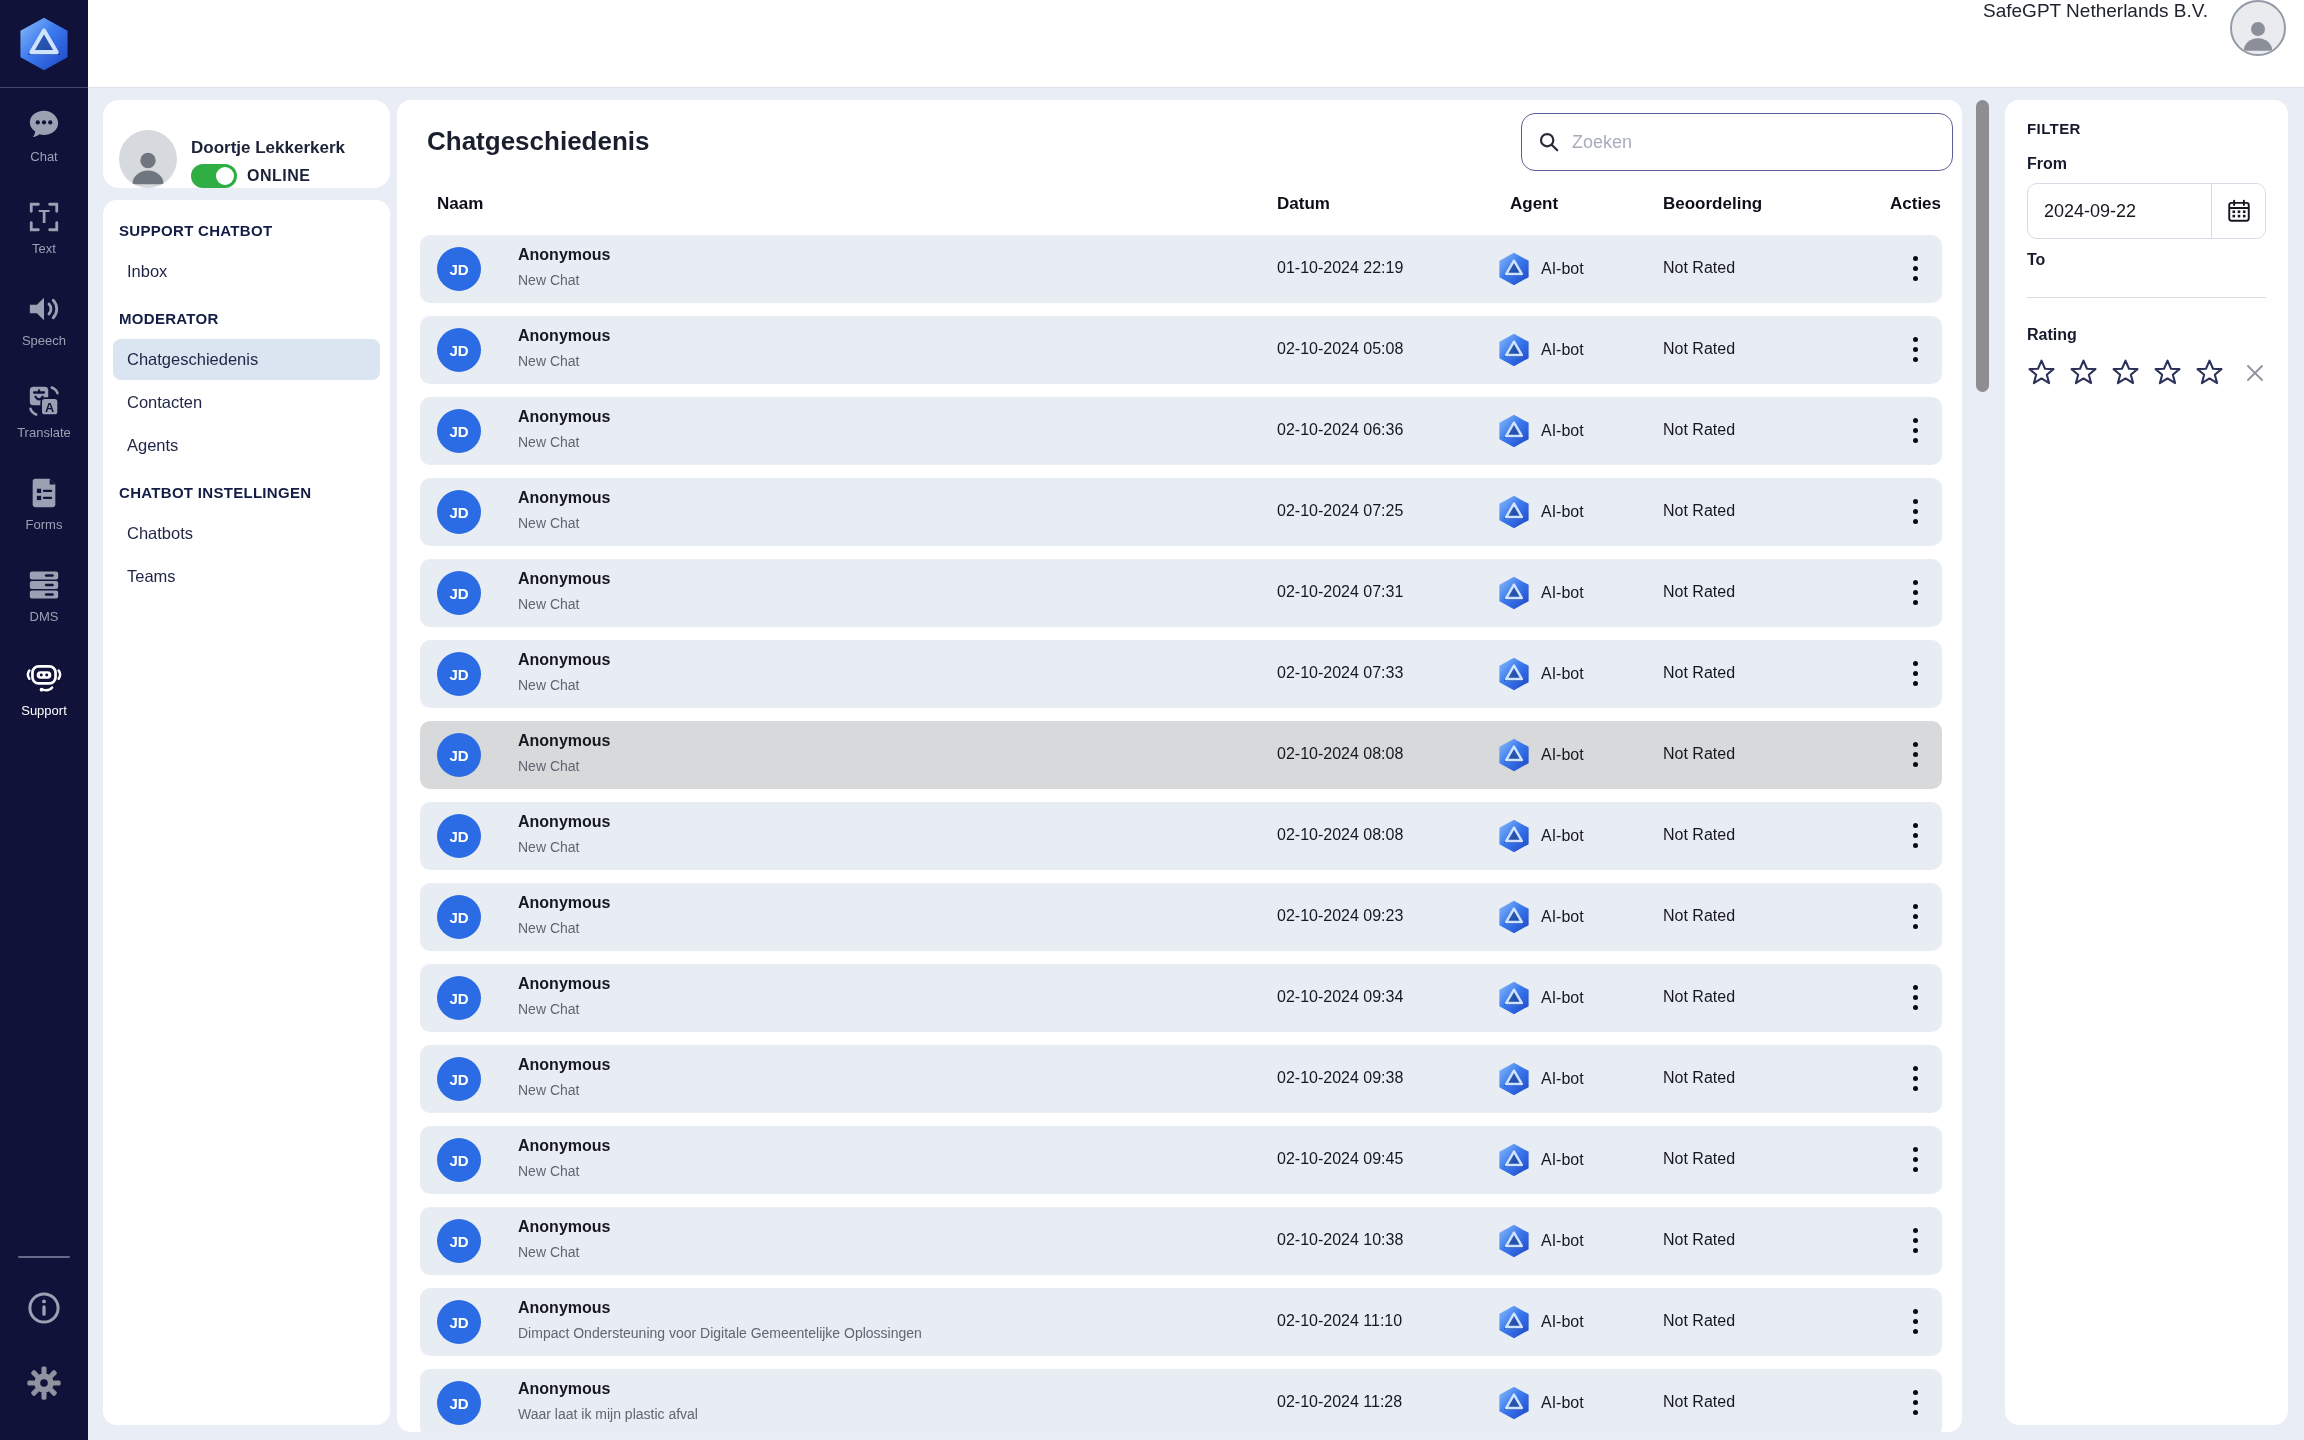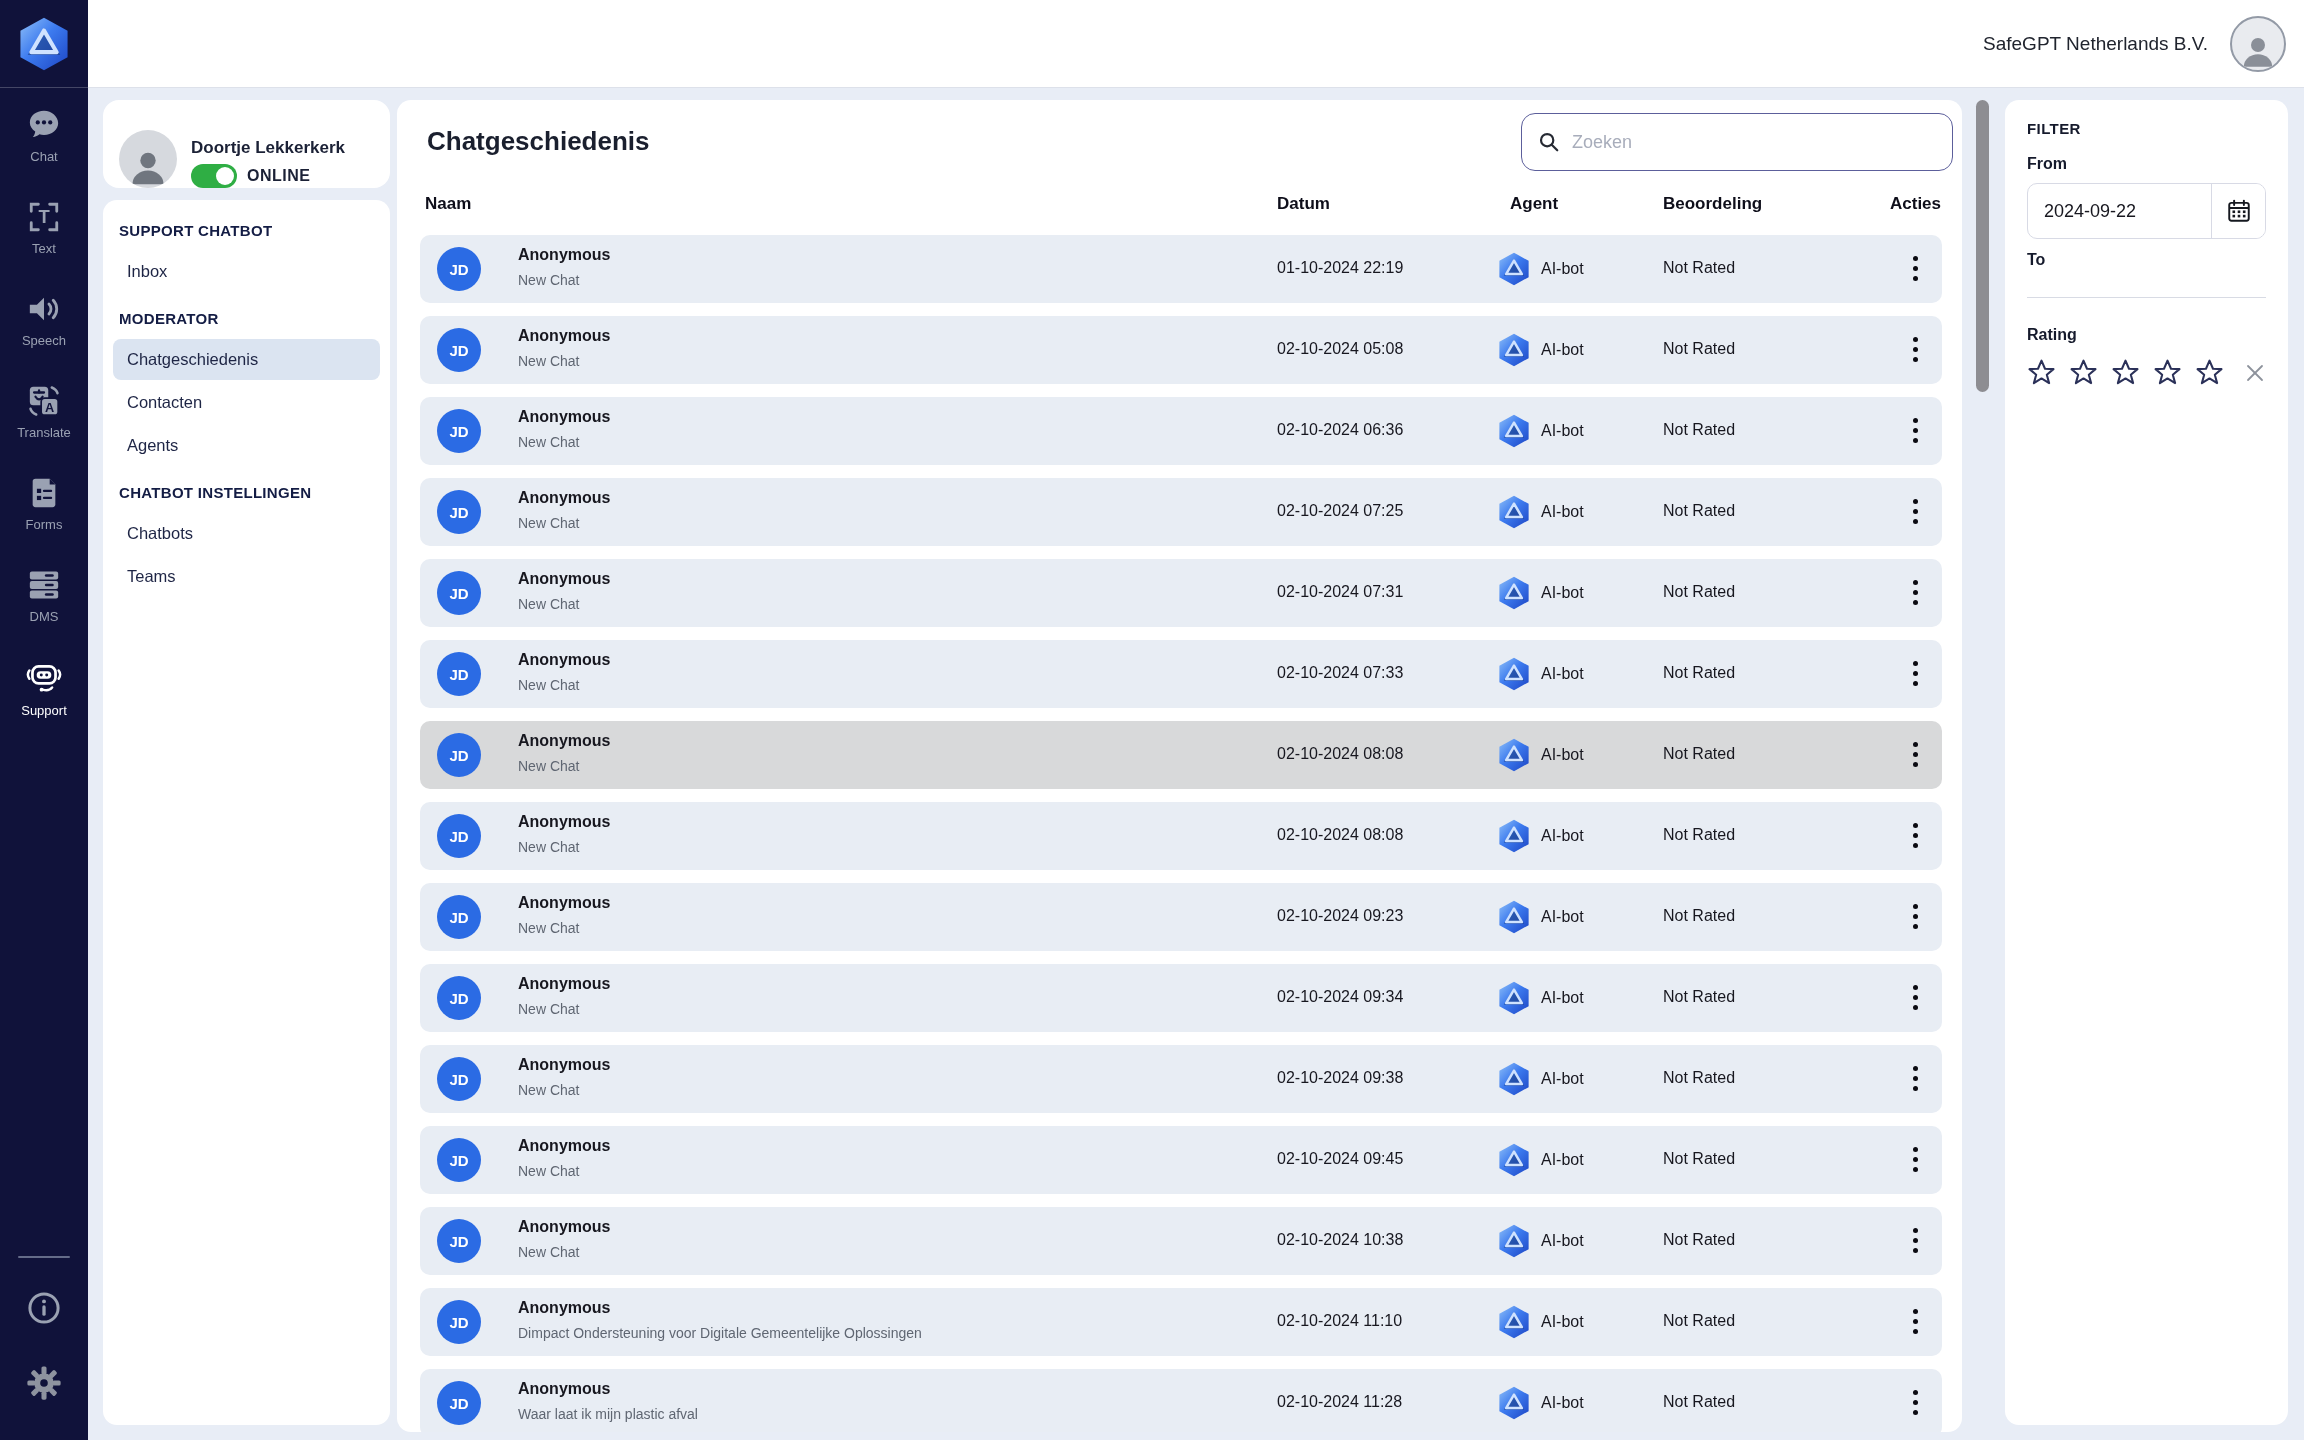--- a/index.html
+++ b/index.html
@@ -11,21 +11,21 @@
   .sidebar { position:absolute; left:0; top:0; width:88px; height:1440px; background:#10123a; z-index:5; display:flex; flex-direction:column; align-items:center; }
   .logo-block { width:88px; height:88px; display:flex; align-items:center; justify-content:center; border-bottom:1px solid rgba(255,255,255,.22); margin-bottom:20px; }
   .side-item { display:flex; flex-direction:column; align-items:center; gap:7px; margin-bottom:36px; cursor:pointer; }
   .side-item .lbl { font-size:13px; color:#9aa1b2; }
   .side-item.active .lbl { color:#ffffff; }
   .side-bottom { position:absolute; bottom:0; left:0; width:88px; display:flex; flex-direction:column; align-items:center; }
   .side-divider { width:52px; height:2px; background:rgba(170,180,200,.55); border-radius:1px; margin-bottom:32px; }
   .side-bottom .icon-btn { margin-bottom:34px; cursor:pointer; }
 
   
-  .topbar { position:absolute; left:88px; right:0; top:0; height:88px; background:#ffffff; border-bottom:1px solid #dde1ea; display:flex; align-items:center; justify-content:flex-end; gap:22px; padding-right:18px; z-index:4; }
+  .topbar { position:absolute; left:88px; right:0; top:0; height:88px; background:#ffffff; border-bottom:1px solid #dde1ea; display:flex; align-items:flex-start; justify-content:flex-end; gap:22px; padding-right:18px; z-index:4; }
   .company { font-size:19px; color:#20242e; }
   .top-avatar { width:56px; height:56px; border-radius:50%; background:#e9ebef; border:2px solid #939aa6; display:flex; align-items:flex-end; justify-content:center; overflow:hidden; cursor:pointer; }
 
   
   .profile-card { position:absolute; left:103px; top:100px; width:287px; height:88px; background:#fff; border-radius:16px; display:flex; align-items:flex-end; padding-left:16px; gap:14px; }
   .profile-avatar { width:58px; height:58px; border-radius:50%; background:#d6d9de; display:flex; align-items:flex-end; justify-content:center; overflow:hidden; flex:none; }
   .profile-name { font-size:17px; font-weight:bold; color:#1b2136; margin-bottom:6px; white-space:nowrap; }
   .status-row { display:flex; align-items:center; gap:10px; }
   .toggle { width:46px; height:24px; border-radius:12px; background:#2fae44; position:relative; cursor:pointer; flex:none; }
   .toggle .knob { position:absolute; right:3px; top:3px; width:18px; height:18px; border-radius:50%; background:#fff; }
@@ -38,21 +38,21 @@
   .nav-section { margin-bottom:10px; }
 
   
   .main-card { position:absolute; left:397px; top:100px; width:1565px; height:1332px; background:#fff; border-radius:14px; overflow:hidden; }
   .page-title { position:absolute; left:30px; top:26px; font-size:26px; font-weight:bold; color:#1a1f2e; }
   .search-box { position:absolute; left:1124px; top:13px; width:432px; height:58px; border:1.6px solid #5c5f9b; border-radius:14px; display:flex; align-items:center; gap:12px; padding-left:16px; background:#fff; }
   .search-box input { border:none; outline:none; flex:1; font-size:18px; color:#20242e; font-family:inherit; background:transparent; }
   .search-box input::placeholder { color:#a8adbb; }
   .thead { position:absolute; top:94px; left:0; right:0; height:30px; }
   .thead span { position:absolute; font-size:17px; font-weight:bold; color:#0e0e1a; }
-  .col-naam { left:28px;text-align:right; } .col-datum { left:880px; } .col-agent { left:1113px; } .col-beoordeling { left:1266px; } .col-acties { left:1493px; }
+  .col-naam { left:40px;text-align:right; } .col-datum { left:880px; } .col-agent { left:1113px; } .col-beoordeling { left:1266px; } .col-acties { left:1493px; }
 
   .table-body { position:absolute; left:23px; top:135px; width:1522px; }
   .row { position:relative; height:68px; border-radius:10px; background:#e8edf4; margin-bottom:13px; cursor:pointer; }
   .row.selected { background:#d8d9da; }
   .row .avatar { position:absolute; left:17px; top:12px; width:44px; height:44px; border-radius:50%; background:#2b6be4; color:#fff; font-size:15px; font-weight:bold; display:flex; align-items:center; justify-content:center; }
   .row .name { position:absolute; left:98px; top:11px; font-size:16px; font-weight:bold; color:#17171f; }
   .row .subtitle { position:absolute; left:98px; top:37px; font-size:14px; color:#5f6672; white-space:nowrap; }
   .row .date { position:absolute; left:857px; top:24px; font-size:16px; color:#17171f; }
   .row .agent { position:absolute; left:1076px; top:16px; display:flex; align-items:center; gap:9px; }
   .row .agent .agent-name { font-size:16px; color:#17171f; }

